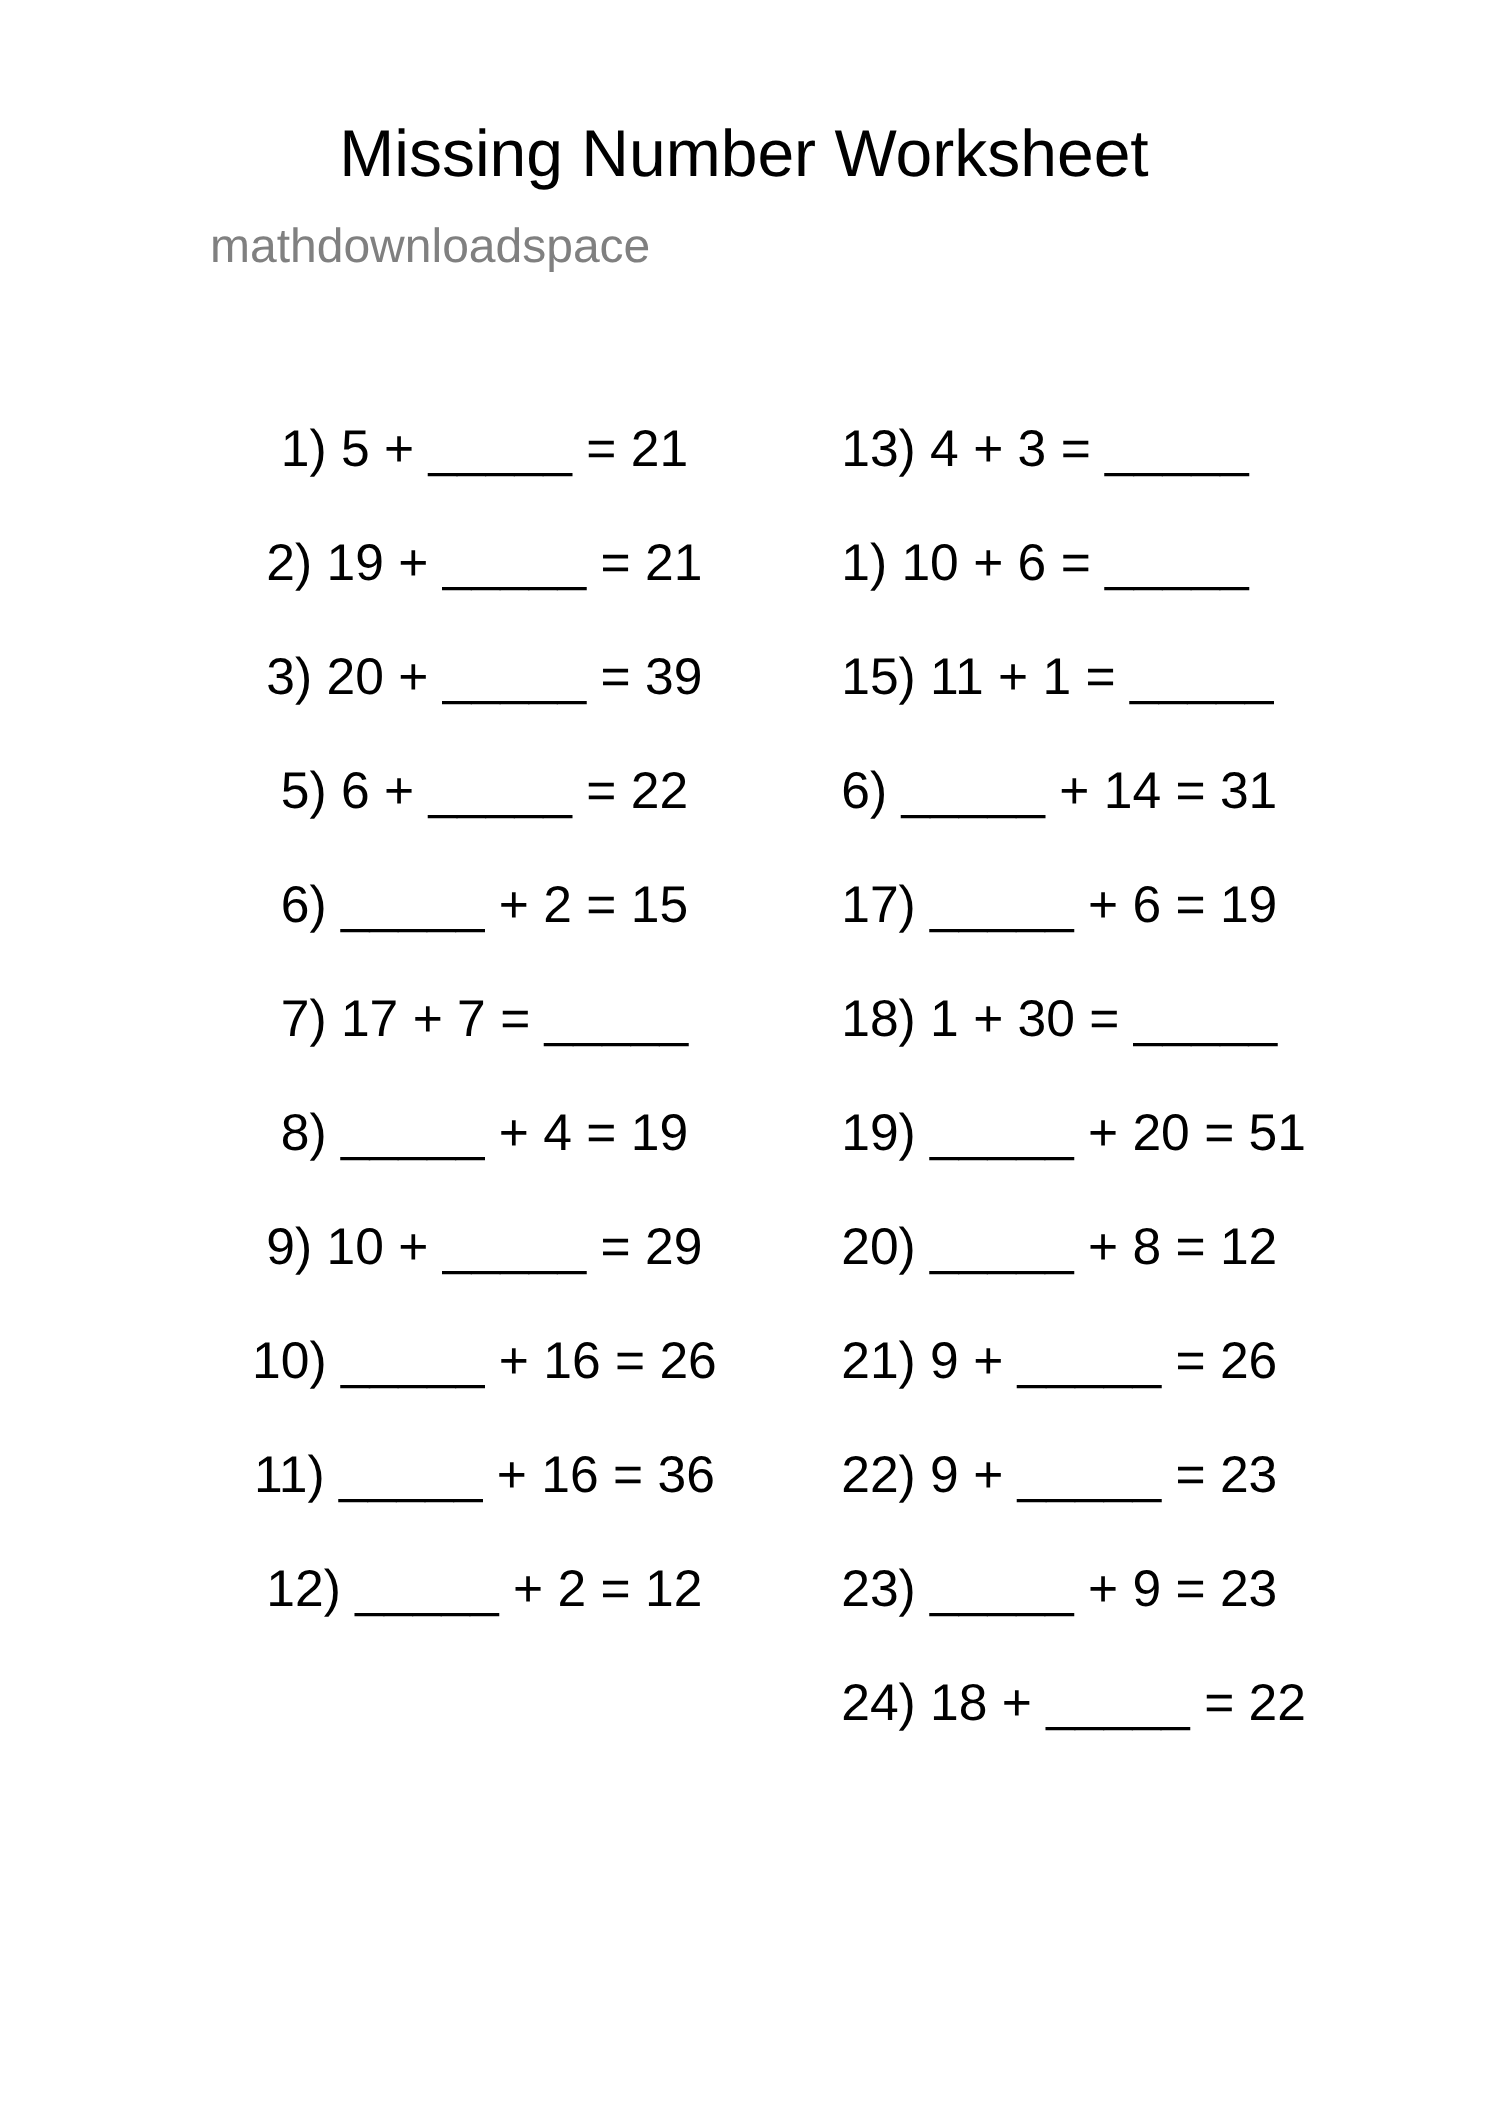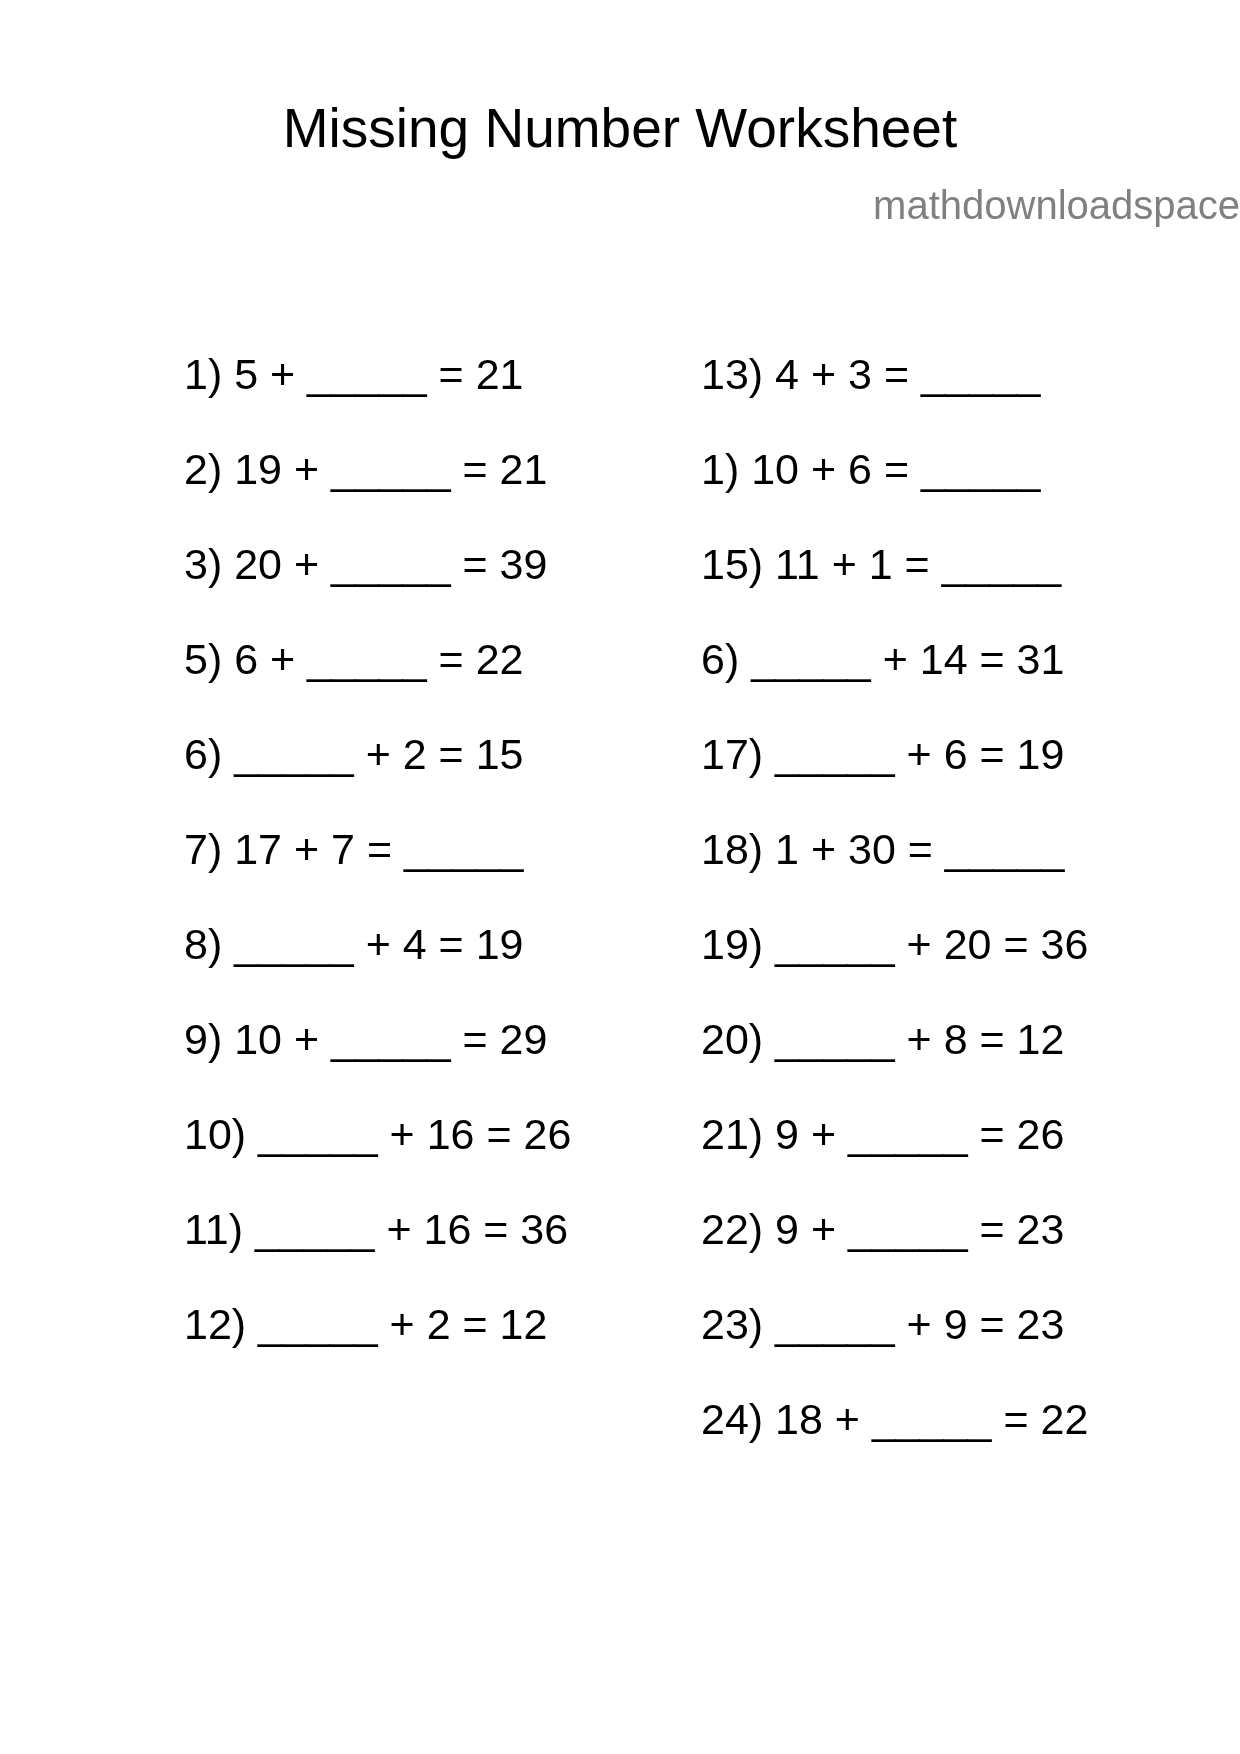--- a/index.html
+++ b/index.html
@@ -24,33 +24,33 @@
       font-size: 55px;
       line-height: 64px;
       box-sizing: border-box;
       white-space: nowrap;
     }
     .subtitle {
       position: absolute;
       left: 0;
       width: 1240px;
       top: 181px;
-      text-align: right;
+      text-align: left;
       font-size: 40px;
       line-height: 48px;
       padding-left: 175px;
       box-sizing: border-box;
       color: #808080;
       white-space: nowrap;
     }
     .column {
       position: absolute;
       top: 348px;
     }
-    .column.left { left: 184px; }
+    .column.left { left: 210px; text-align: center; }
     .column.right { left: 701px; }
     .problem {
       height: 95px;
       font-size: 43px;
       line-height: 52px;
       white-space: nowrap;
     }
   </style>
 </head>
 <body>
@@ -72,19 +72,19 @@
   <div class="problem">12) _____ + 2 = 12</div>
 </div>
 
 <div class="column right">
   <div class="problem">13) 4 + 3 = _____</div>
   <div class="problem">1) 10 + 6 = _____</div>
   <div class="problem">15) 11 + 1 = _____</div>
   <div class="problem">6) _____ + 14 = 31</div>
   <div class="problem">17) _____ + 6 = 19</div>
   <div class="problem">18) 1 + 30 = _____</div>
-  <div class="problem">19) _____ + 20 = 36</div>
+  <div class="problem">19) _____ + 20 = 51</div>
   <div class="problem">20) _____ + 8 = 12</div>
   <div class="problem">21) 9 + _____ = 26</div>
   <div class="problem">22) 9 + _____ = 23</div>
   <div class="problem">23) _____ + 9 = 23</div>
   <div class="problem">24) 18 + _____ = 22</div>
 </div>
 
 </body></html>

